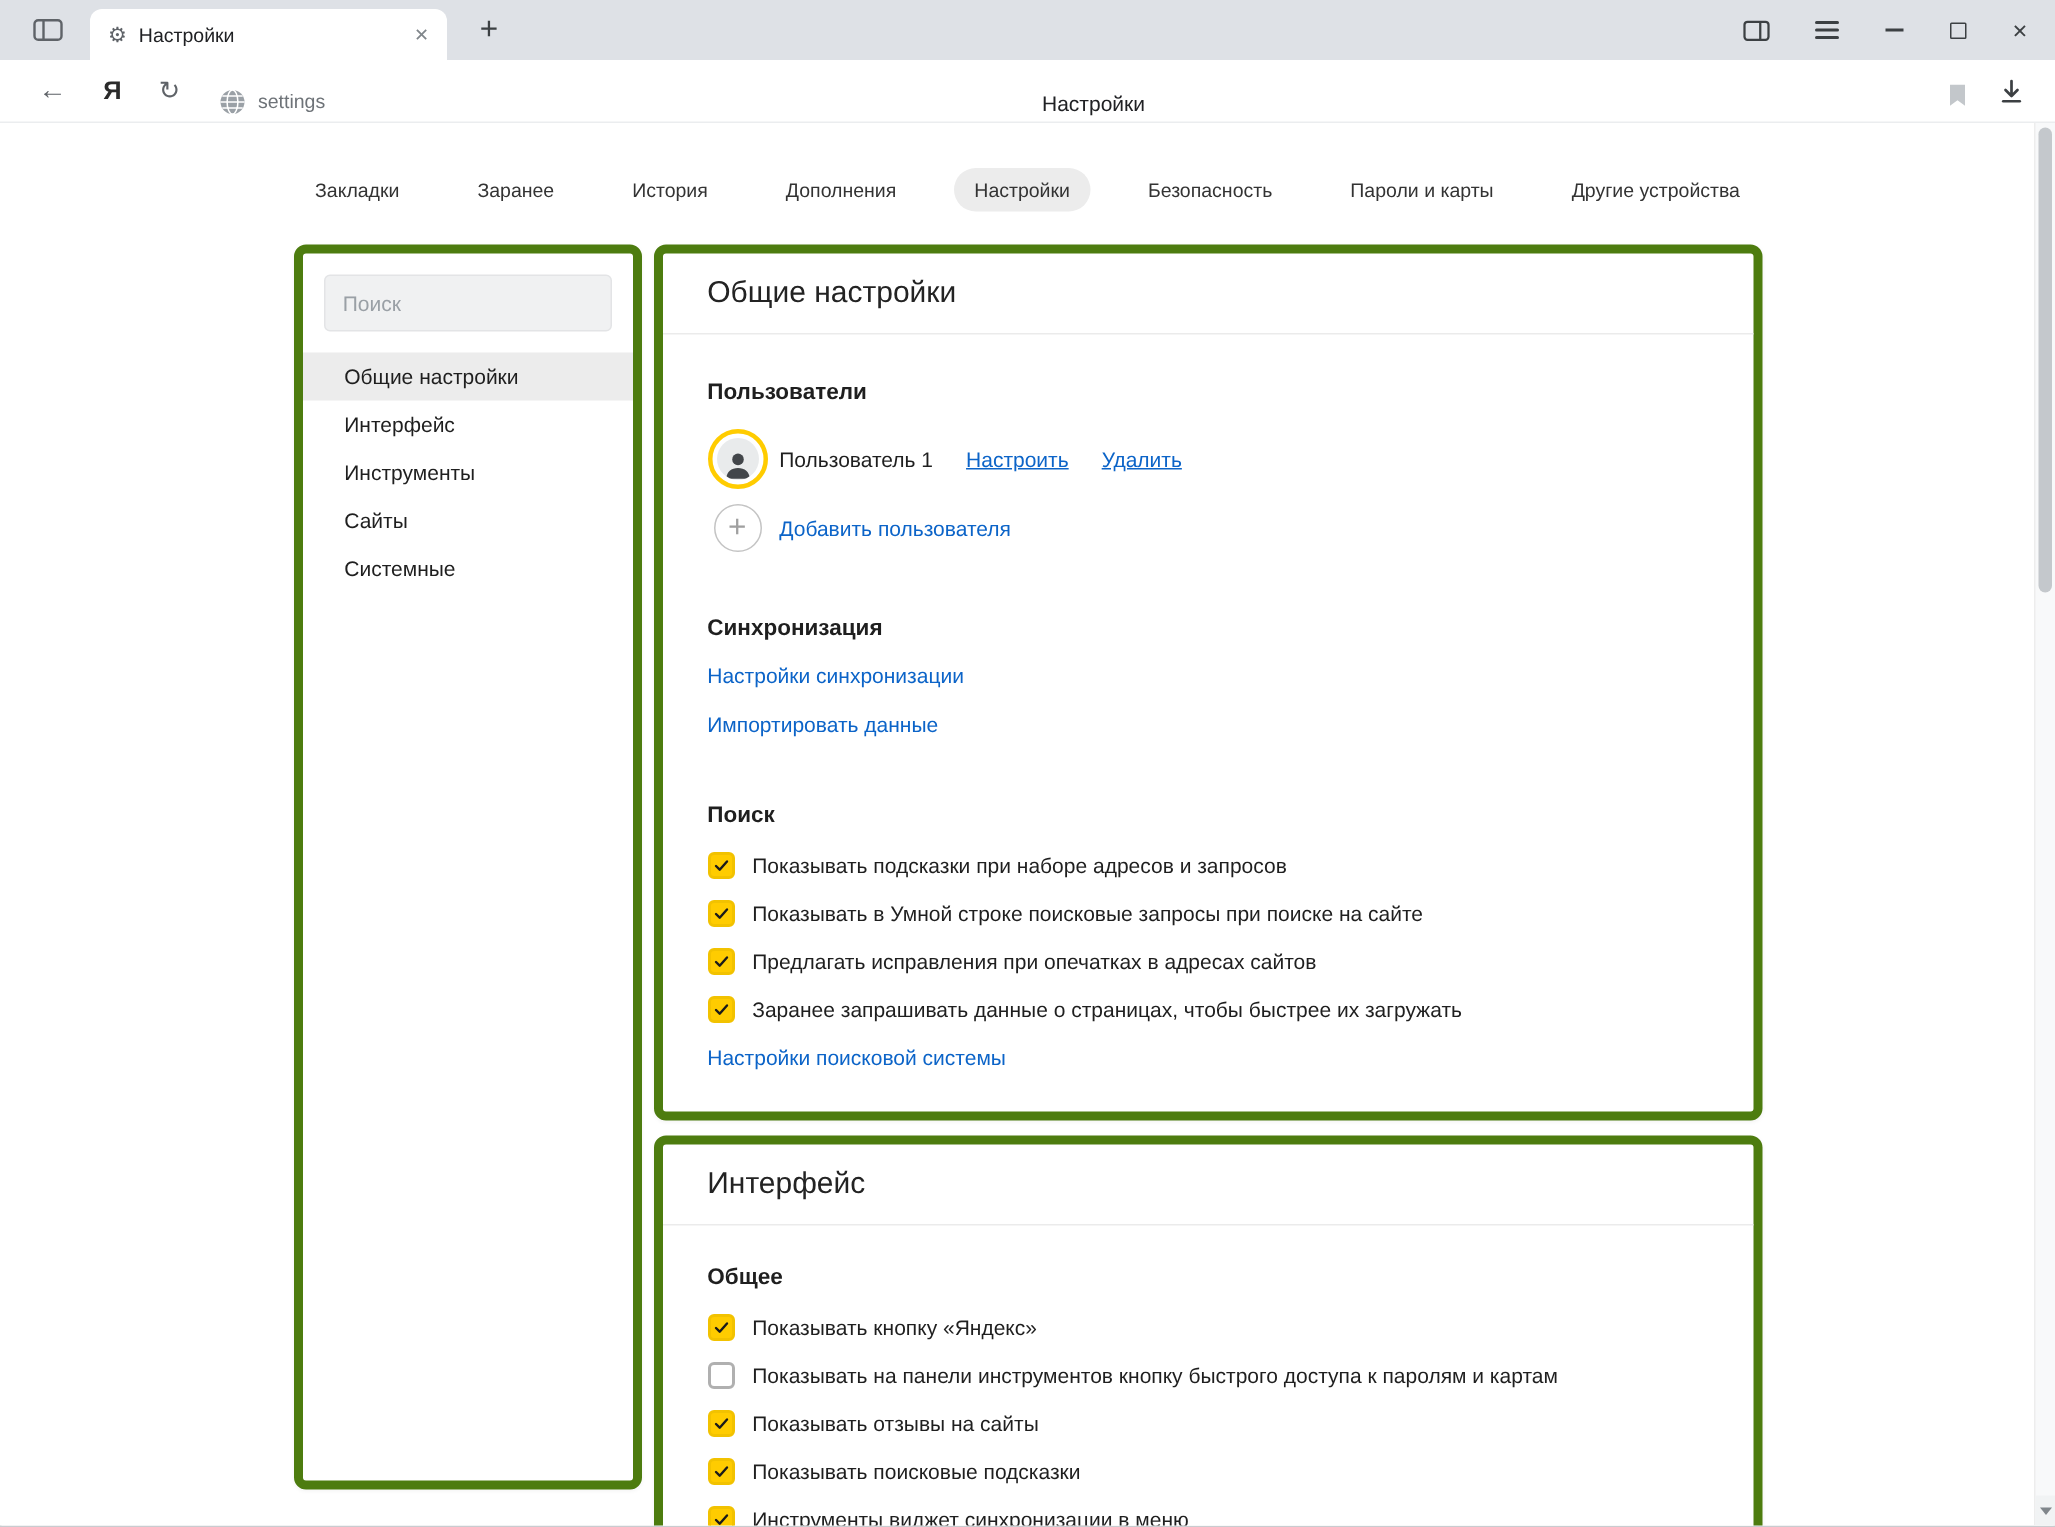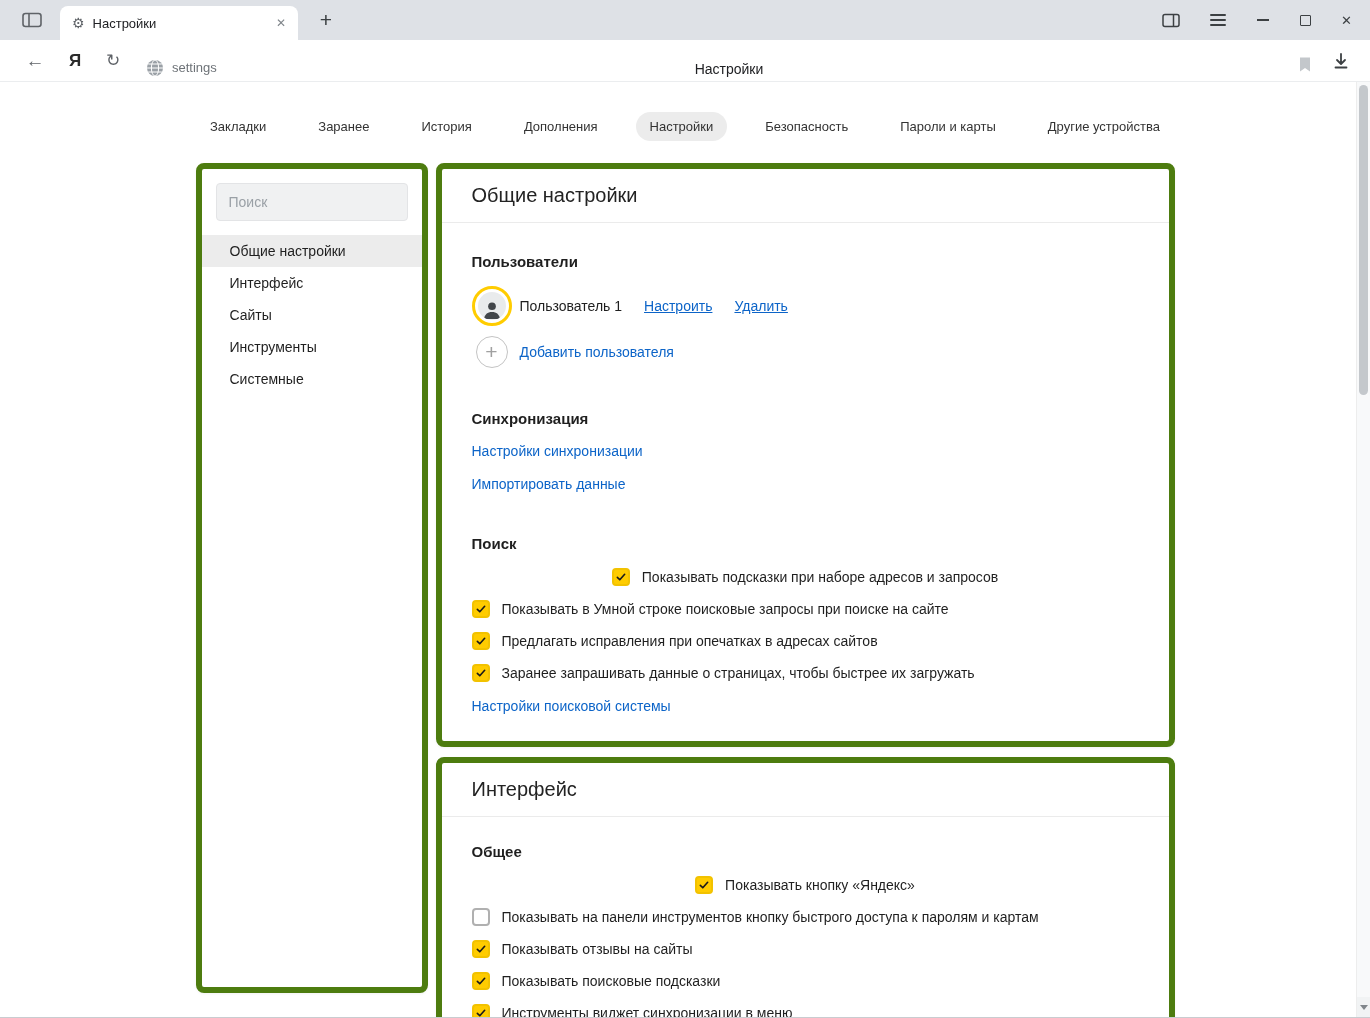--- a/index.html
+++ b/index.html
@@ -65,21 +65,21 @@
   .avatar { width:40px; height:40px; border-radius:50%; border:3px solid #ffcc00; background:#fff; display:flex; align-items:center; justify-content:center; flex:none; }
   .avatar-inner { width:28px; height:28px; border-radius:50%; background:#e9ebec; overflow:hidden; display:flex; align-items:flex-end; justify-content:center; }
   .user-name { font-size:14px; color:#1f1f1f; }
   .user-row .link { margin-left:14px;text-decoration:underline; }
   .add-row { display:flex; align-items:center; margin-top:10px; gap:12px; }
   .plus-circle { width:32px; height:32px; margin-left:4px; border-radius:50%; border:1px solid #c4c4c4; color:#a0a0a0; font-size:21px; font-weight:300;
                  display:flex; align-items:center; justify-content:center; flex:none; cursor:pointer; }
   .link { color:#0c64c8; font-size:14px; cursor:pointer; text-decoration:none; }
   .link-line { margin-top:15px; }
   .check-row { display:flex; align-items:center; margin-top:14px; gap:12px; cursor:pointer; }
-  .check-row.first { margin-top:16px;justify-content:center; }
+  .check-row.first { margin-top:16px; }
   .checkbox { width:18px; height:18px; border-radius:4px; border:2px solid #b0b0b0; background:#fff; flex:none;
               display:flex; align-items:center; justify-content:center; }
   .checkbox.checked { background:#ffcc00; border-color:#f2c200; }
   .checkbox svg { display:none; width:12px; height:12px; }
   .checkbox.checked svg { display:block; }
   .check-label { font-size:14px; color:#1f1f1f; }
 
   
   .scrollbar { position:absolute; top:0; right:0; width:14px; height:935px; background:#f8f9fa; border-left:1px solid #ededed; cursor:pointer; }
   .scroll-thumb { position:absolute; top:3px; left:2px; width:9px; height:310px; border-radius:5px; background:#c4c8cc; cursor:grab; }
@@ -171,22 +171,22 @@
 
     <div class="layout">
 
       <aside class="card sidebar">
         <div class="search-box">
           <input class="search-input" type="text" placeholder="Поиск" style="">
         </div>
         <div class="side-list">
           <div class="side-item active">Общие настройки</div>
           <div class="side-item">Интерфейс</div>
+          <div class="side-item">Инструменты</div>
           <div class="side-item">Сайты</div>
-          <div class="side-item">Инструменты</div>
           <div class="side-item">Системные</div>
         </div>
       </aside>
 
       <div class="main-col">
 
         <section class="card">
           <div class="card-header">Общие настройки</div>
           <div class="card-body">
 

